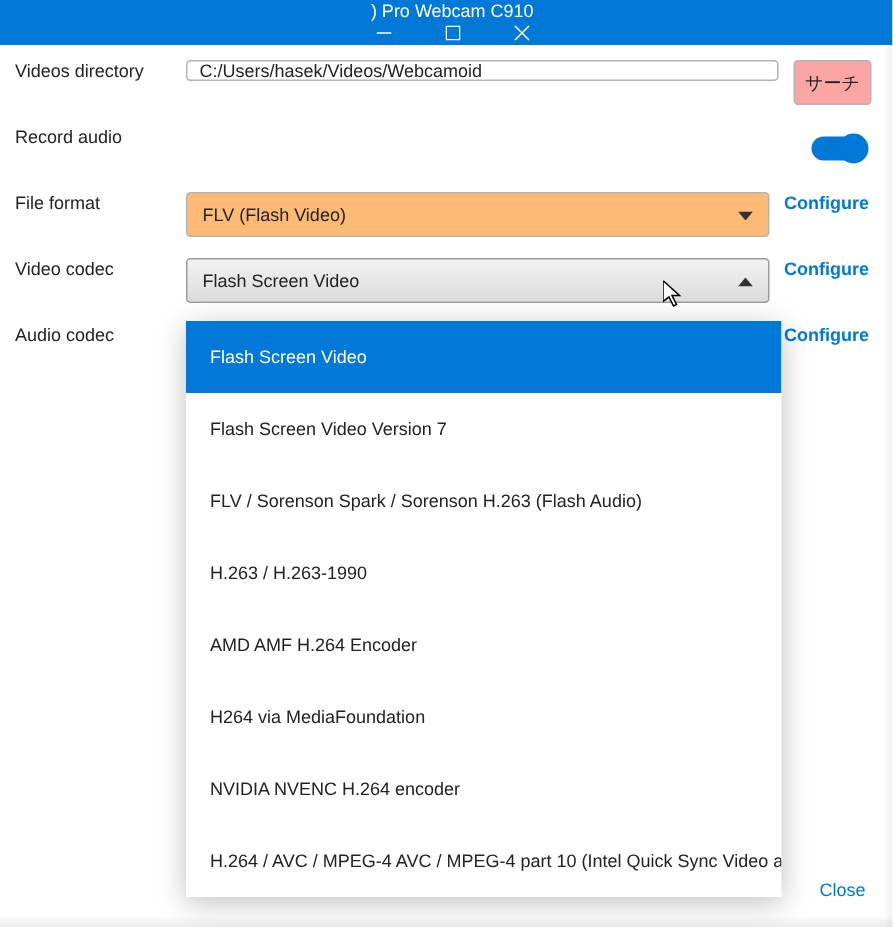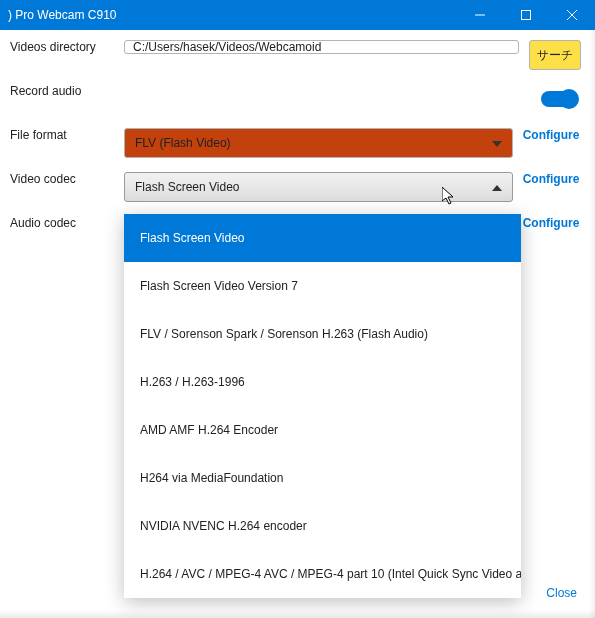--- a/index.html
+++ b/index.html
@@ -1,30 +1,30 @@
 <!DOCTYPE html>
 <html><head>
 <meta charset="utf-8">
 <style>
 * { box-sizing: border-box; margin: 0; padding: 0; }
 body { font-family: "Yu Gothic", "Meiryo", sans-serif; font-size: 12px; background: #fff; width: 595px; height: 618px; overflow: hidden; position: relative; }
-.titlebar { height: 30px; background: #0078d7; color: #fff; display: flex; align-items: center; padding: 0 0 0 8px; font-size: 12px; }
+.titlebar { height: 30px; background: #0078d7; color: #fff; display: flex; align-items: center; padding: 0 0 0 8px; font-size: 12px; flex-direction: column; }
 .titlebar-text { flex: 1; }
 .titlebar-buttons { display: flex; height: 100%; }
 .titlebar-btn { width: 46px; display: flex; align-items: center; justify-content: center; }
 .titlebar-btn svg { width: 10px; height: 10px; stroke: #fff; stroke-width: 1; fill: none; }
 .content { padding: 10px 14px 0 0; }
 .row { display: flex; margin-bottom: 14px; min-height: 30px; }
 .row-label { width: 124px; padding-left: 10px; color: #222; font-size: 12px; flex-shrink: 0; }
 .dir-input { flex: 1; height: 14px; border: 1px solid #b3b3b3; border-radius: 3px; padding: 0 8px; font-size: 12px; color: #222; background: #fff; font-family: inherit; }
-.search-btn { width: 52px; height: 30px; margin-left: 10px; border: 1px solid #b3b3b3; border-radius: 3px; background: #fde047; font-size: 12px; color: #222; font-family: inherit; }
+.search-btn { width: 52px; height: 30px; margin-left: 10px; border: 1px solid #b3b3b3; border-radius: 3px; background: #fca5a5; font-size: 12px; color: #222; font-family: inherit; }
 .toggle-wrap { flex: 1; display: flex; justify-content: flex-end; align-items: center; padding-right: 4px; }
 .toggle { width: 36px; height: 16px; border-radius: 8px; background: #0078d7; position: relative; }
 .toggle::after { content: ""; position: absolute; right: -2px; top: -2px; width: 20px; height: 20px; border-radius: 50%; background: #0078d7; }
-.combo { flex: 1; height: 30px; border: 1px solid #b3b3b3; border-radius: 3px; background: #c2410c; display: flex; align-items: center; padding: 0 10px; font-size: 12px; color: #222; position: relative; }
+.combo { flex: 1; height: 30px; border: 1px solid #b3b3b3; border-radius: 3px; background: #fdba74; display: flex; align-items: center; padding: 0 10px; font-size: 12px; color: #222; position: relative; }
 .combo.open { background: linear-gradient(#f2f2f2, #dcdcdc); border-color: #9a9a9a; }
 .combo-arrow { margin-left: auto; }
 .combo-arrow svg { width: 10px; height: 6px; }
 .configure { width: 60px; text-align: center; margin-left: 8px; color: #0078d7; font-size: 12px; cursor: pointer; font-weight: bold; }
 .dropdown { position: absolute; left: 124px; right: 74px; top: 214px; background: #fff; box-shadow: 0 4px 18px rgba(0,0,0,0.25); z-index: 10; max-height: 386px; overflow: hidden; }
 .dropdown-item { height: 48px; display: flex; align-items: center; padding: 0 16px; font-size: 12px; color: #222; white-space: nowrap; overflow: hidden; }
 .dropdown-item.selected { background: #0078d7; color: #fff; }
 .cursor { position: absolute; left: 442px; top: 187px; z-index: 20; pointer-events: none; }
 .cursor svg { width: 14px; height: 18px; }
 .close-row { position: absolute; right: 18px; bottom: 18px; color: #0078d7; font-size: 12px; font-weight: normal; }
@@ -102,21 +102,21 @@
     <div style="flex:1"></div>
     <div class="configure">Configure</div>
   </div>
 
 </div>
 
 <div class="dropdown">
   <div class="dropdown-item selected">Flash Screen Video</div>
   <div class="dropdown-item">Flash Screen Video Version 7</div>
   <div class="dropdown-item">FLV / Sorenson Spark / Sorenson H.263 (Flash Audio)</div>
-  <div class="dropdown-item">H.263 / H.263-1996</div>
+  <div class="dropdown-item">H.263 / H.263-1990</div>
   <div class="dropdown-item">AMD AMF H.264 Encoder</div>
   <div class="dropdown-item">H264 via MediaFoundation</div>
   <div class="dropdown-item">NVIDIA NVENC H.264 encoder</div>
   <div class="dropdown-item">H.264 / AVC / MPEG-4 AVC / MPEG-4 part 10 (Intel Quick Sync Video accelerat</div>
 </div>
 
 <div class="close-row">Close</div>
 
 <div class="cursor">
   <svg viewBox="0 0 14 18">

